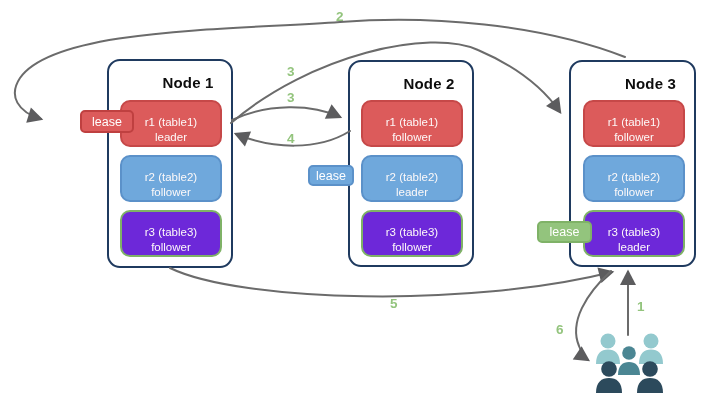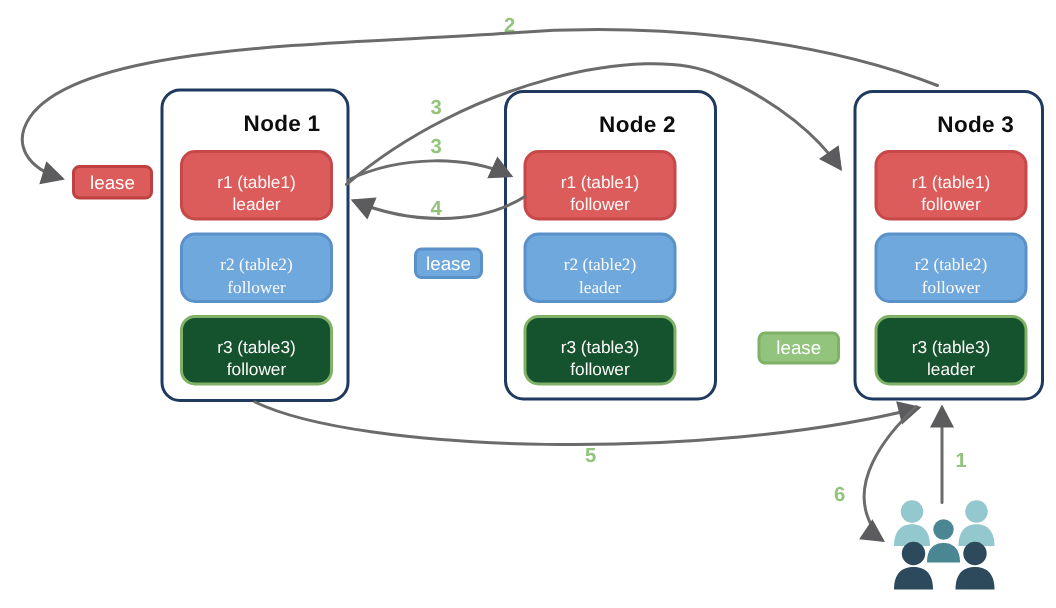--- a/index.html
+++ b/index.html
@@ -14,26 +14,26 @@
   .node-title{
     text-align:center;font-weight:bold;font-size:15px;color:#0d0d0d;
     margin-top:13px;letter-spacing:.2px;margin-left:36px;
   }
   .replica{
     position:absolute;box-sizing:border-box;width:102px;height:47px;border-radius:10px;
     display:flex;flex-direction:column;align-items:center;justify-content:flex-end;
     color:#fdf9f9;font-size:11.5px;line-height:1.3;text-align:center;
   }
   .replica.red{background:#dc5b5b;border:2px solid #c64848;}
-  .replica.blue{background:#6fa8dc;border:2px solid #5b91c9;font-family:Liberation Serif, serif;}
-  .replica.green{background:#14532d;border:2px solid #7fb267;}
+  .replica.blue{background:#6fa8dc;border:2px solid #5b91c9;}
+  .replica.green{background:#6d28d9;border:2px solid #7fb267;}
   .lease{
     position:absolute;box-sizing:border-box;border-radius:5px;
     display:flex;align-items:center;justify-content:center;
-    color:#ffffff;font-size:12.5px;
+    color:#ffffff;font-size:12.5px;margin-left:32px;
   }
   .lease.red{background:#dc5b5b;border:2px solid #bf4040;}
   .lease.blue{background:#6fa8dc;border:2px solid #5b91c9;}
   .lease.green{background:#93c47d;border:2px solid #7fb267;}
   .step{
     position:absolute;color:#93c47d;font-weight:bold;font-size:13.5px;
   }
   #overlay{position:absolute;left:0;top:0;pointer-events:none;}
 </style>
 </head>
@@ -50,21 +50,21 @@
     <div class="replica blue" style="left:11px;top:94px;">
       <span>r2 (table2)</span>
       <span>follower</span>
     </div>
     <div class="replica green" style="left:11px;top:149px;">
       <span>r3 (table3)</span>
       <span>follower</span>
     </div>
   </div>
 
-  <div class="node" style="left:336px;top:60px;width:142px;height:207px;">
+  <div class="node" style="left:348px;top:60px;width:126px;height:207px;">
     <div class="node-title">Node 2</div>
     <div class="replica red" style="left:11px;top:38px;">
       <span>r1 (table1)</span>
       <span>follower</span>
     </div>
     <div class="replica blue" style="left:11px;top:93px;">
       <span>r2 (table2)</span>
       <span>leader</span>
     </div>
     <div class="replica green" style="left:11px;top:148px;">

